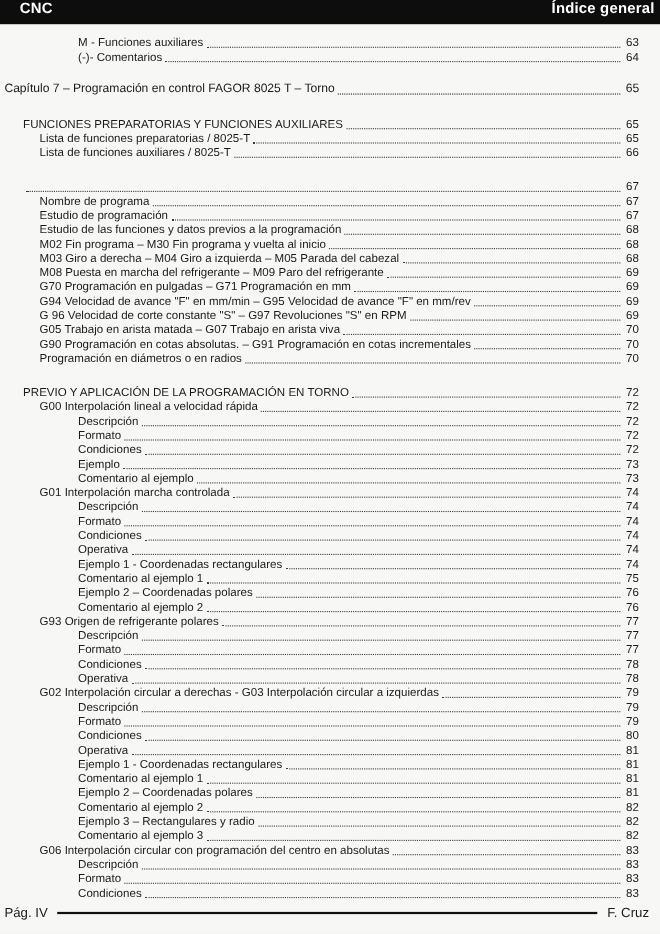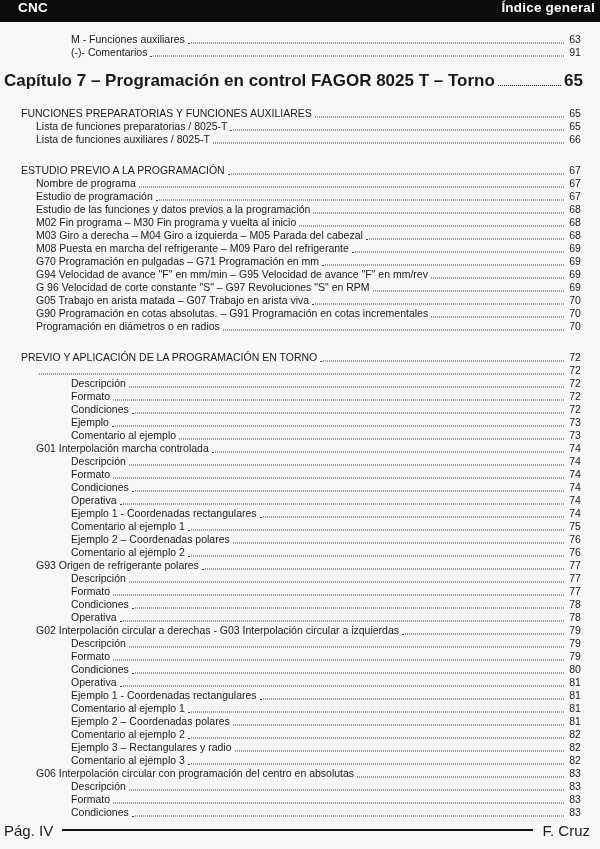--- a/index.html
+++ b/index.html
@@ -51,35 +51,35 @@
     min-width:8px;
     border-bottom:1.6px dotted #3a3a3a;
     margin:0 3px;
     transform:translateY(-2.5px);
   }
   .row .p{flex:0 0 auto; text-align:center; min-width:16px;}
   .lvl-1{padding-left:17px;}
   .lvl-2{padding-left:32px;}
   .lvl-3{padding-left:67px;}
   .chapter{
-    font-weight:bold;
-    font-size:17px;
+    font-weight:normal;
+    font-size:11px;
     line-height:16px;
     margin:14px 0 6px 0;
   }
   .chapter .leader{border-bottom:1.8px dotted #222;transform:translateY(-3px);}
   .section{margin-top:18px;}
   
   .ftr{
     flex:0 0 auto;
     height:26px;
     display:flex;
     align-items:center;
     padding:0 10px 6px 4px;
-    font-size:15px;
+    font-size:12px;
   }
   .ftr .rule{
     flex:1 1 auto;
     height:2.5px;
     background:#111;
     margin:0 9px;
   }
 </style>
 </head>
 <body>
@@ -93,21 +93,21 @@
 
   <div class="toc">
       <div class="row lvl-3">
     <span class="t">M - Funciones auxiliares</span>
     <span class="leader"></span>
     <span class="p">63</span>
   </div>
       <div class="row lvl-3">
     <span class="t">(-)- Comentarios</span>
     <span class="leader"></span>
-    <span class="p">91</span>
+    <span class="p">64</span>
   </div>
       <div class="row lvl-0 chapter">
     <span class="t">Capítulo 7 – Programación en control FAGOR 8025 T – Torno</span>
     <span class="leader"></span>
     <span class="p">65</span>
   </div>
       <div class="row lvl-1 section">
     <span class="t">FUNCIONES PREPARATORIAS Y FUNCIONES AUXILIARES</span>
     <span class="leader"></span>
     <span class="p">65</span>
@@ -116,21 +116,20 @@
     <span class="t">Lista de funciones preparatorias / 8025-T</span>
     <span class="leader"></span>
     <span class="p">65</span>
   </div>
       <div class="row lvl-2">
     <span class="t">Lista de funciones auxiliares / 8025-T</span>
     <span class="leader"></span>
     <span class="p">66</span>
   </div>
       <div class="row lvl-1 section">
-    <span class="t">ESTUDIO PREVIO A LA PROGRAMACIÓN</span>
     <span class="leader"></span>
     <span class="p">67</span>
   </div>
       <div class="row lvl-2">
     <span class="t">Nombre de programa</span>
     <span class="leader"></span>
     <span class="p">67</span>
   </div>
       <div class="row lvl-2">
     <span class="t">Estudio de programación</span>
@@ -186,20 +185,21 @@
     <span class="t">Programación en diámetros o en radios</span>
     <span class="leader"></span>
     <span class="p">70</span>
   </div>
       <div class="row lvl-1 section">
     <span class="t">PREVIO Y APLICACIÓN DE LA PROGRAMACIÓN EN TORNO</span>
     <span class="leader"></span>
     <span class="p">72</span>
   </div>
       <div class="row lvl-2">
+    <span class="t">G00 Interpolación lineal a velocidad rápida</span>
     <span class="leader"></span>
     <span class="p">72</span>
   </div>
       <div class="row lvl-3">
     <span class="t">Descripción</span>
     <span class="leader"></span>
     <span class="p">72</span>
   </div>
       <div class="row lvl-3">
     <span class="t">Formato</span>

